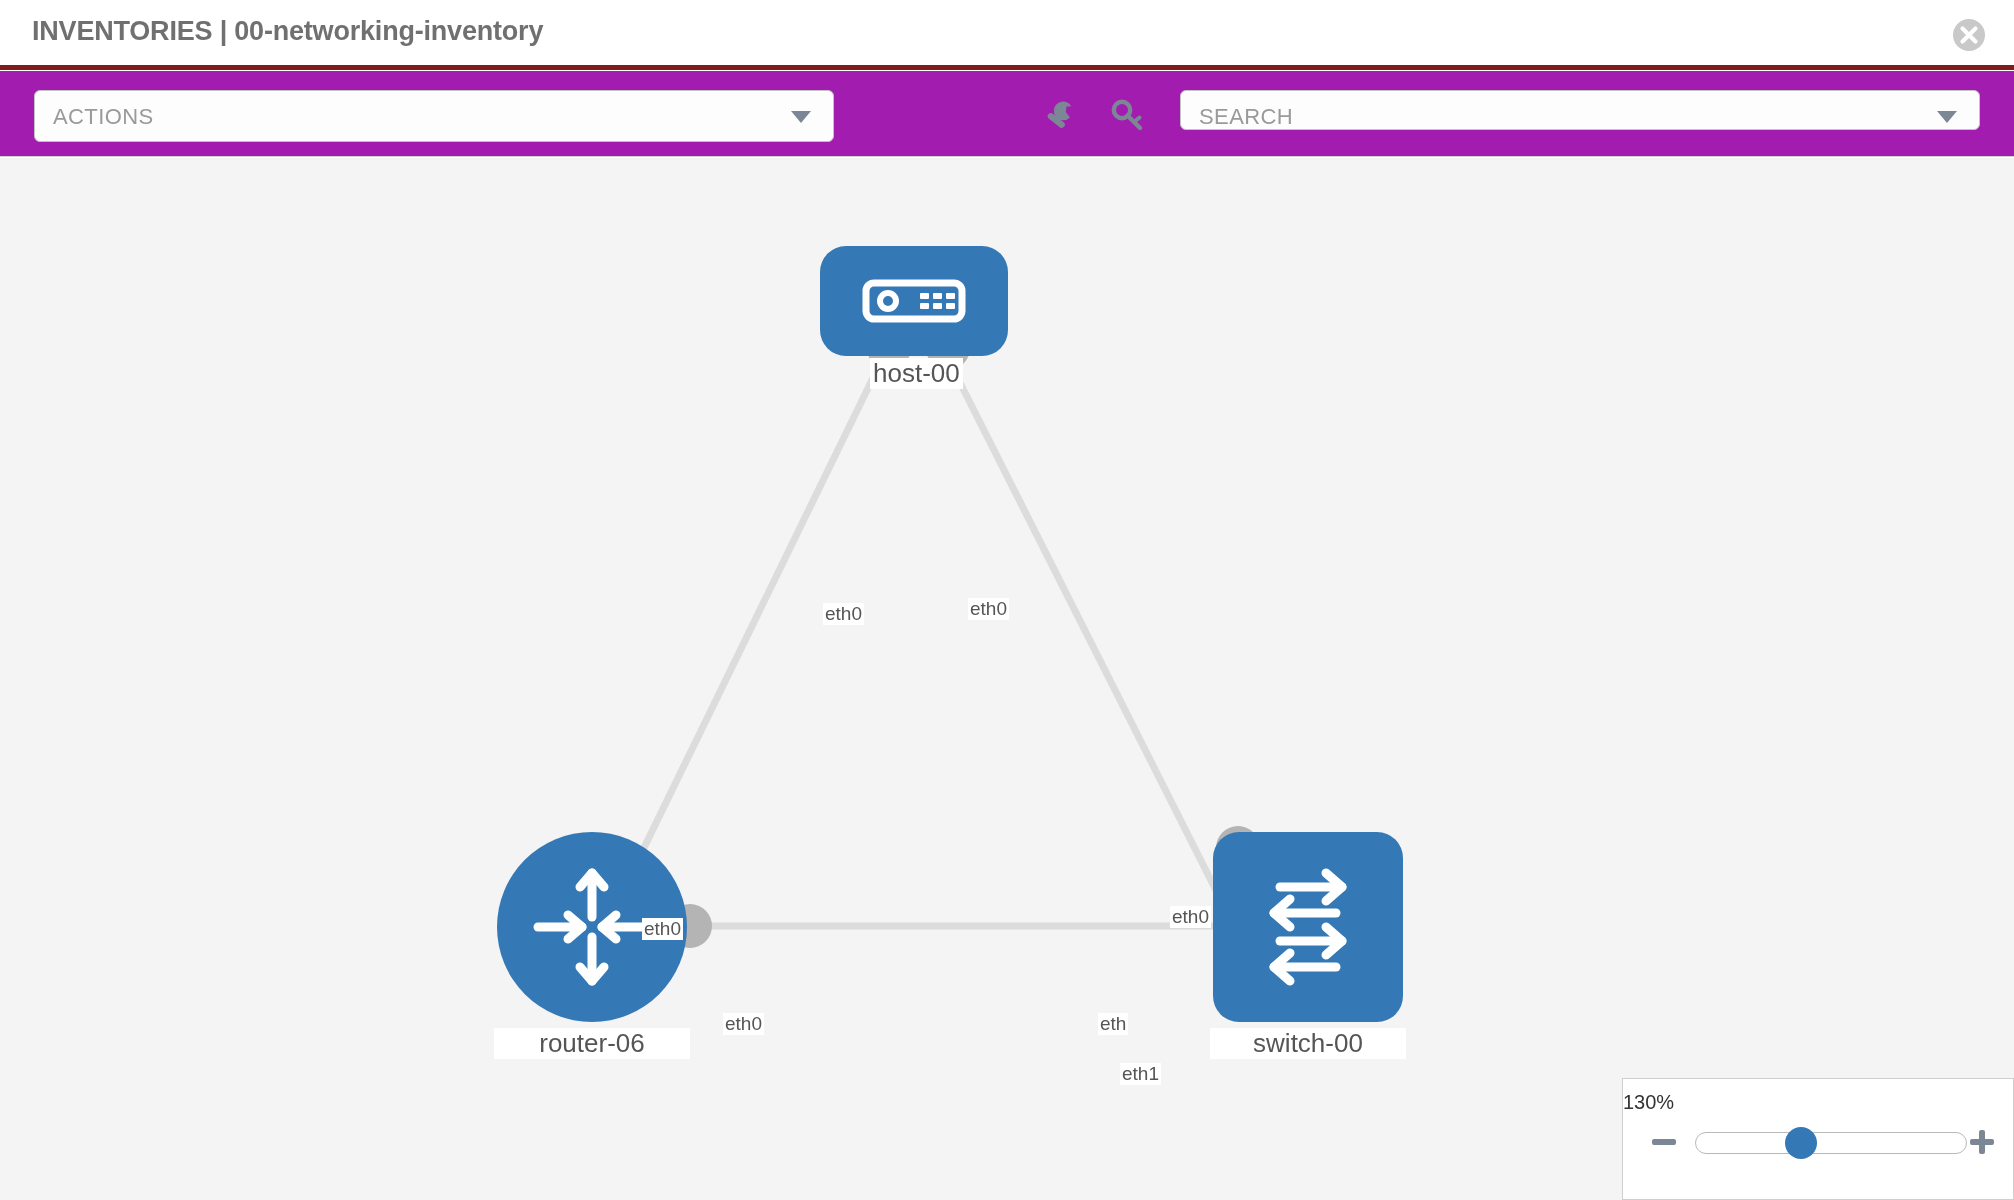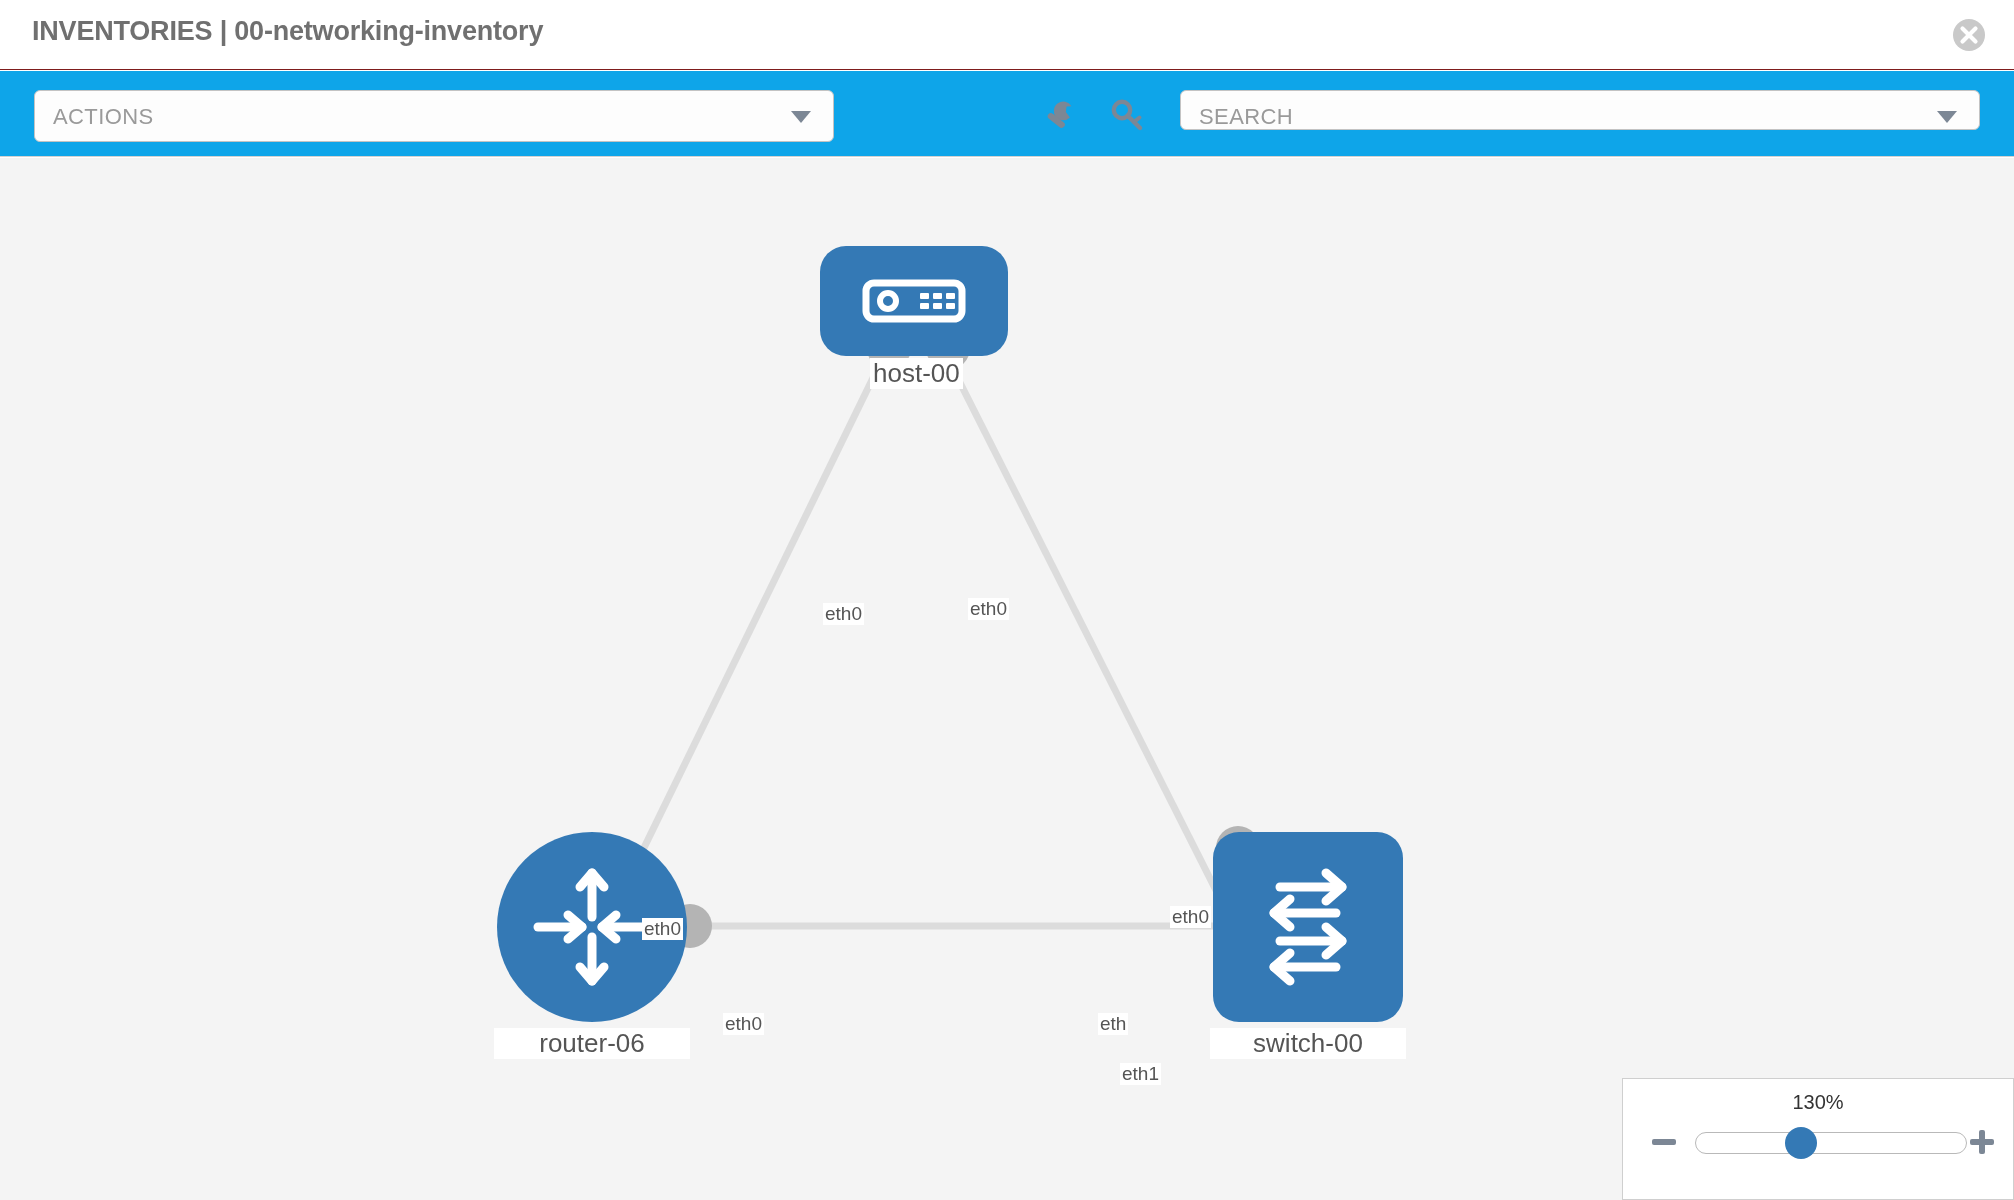--- a/index.html
+++ b/index.html
@@ -9,40 +9,40 @@
     background: #ffffff;
     overflow: hidden;
   }
   #app { position: relative; width: 2014px; height: 1200px; }
 
   
   .header {
     position: absolute; left: 0; top: 0;
     width: 2014px; height: 70px;
     background: #ffffff;
-    border-bottom: 1px solid #7f1d1d;
+    border-bottom: 5px solid #7f1d1d;
   }
   .page-title {
     position: absolute; left: 32px; top: 16px;
     font-size: 27px; font-weight: bold;
     color: #707070;
     letter-spacing: -0.2px;
     white-space: nowrap;
   }
   .close-btn {
     position: absolute; right: 26px; top: 16px;
     width: 38px; height: 38px;
     cursor: pointer;
   }
 
   
   .toolbar {
     position: absolute; left: 0; top: 71px;
     width: 2014px; height: 86px;
-    background: #0ea5e9;
+    background: #a21caf;
     border-bottom: 1px solid #d2d2d2;
   }
   .actions-select {
     position: absolute; left: 34px; top: 19px;
     width: 800px; height: 52px;
     background: #fdfdfd;
     border: 1px solid #c3c3c3;
     border-radius: 6px;
   }
   .actions-select .label {
@@ -132,21 +132,20 @@
 
   
   .zoom-panel {
     position: absolute; left: 1622px; top: 1078px;
     width: 392px; height: 122px;
     background: #ffffff;
     border: 1px solid #cfcfcf;
   }
   .zoom-value {
     position: absolute; left: 0; right: 0; top: 12px;
-    text-align: center;
     font-size: 20px; color: #333333;
   }
   .zoom-minus, .zoom-plus {
     position: absolute; top: 48px;
     width: 30px; height: 30px;
     cursor: pointer;
   }
   .zoom-minus { left: 26px; }
   .zoom-plus  { right: 16px; }
   .zoom-track {

